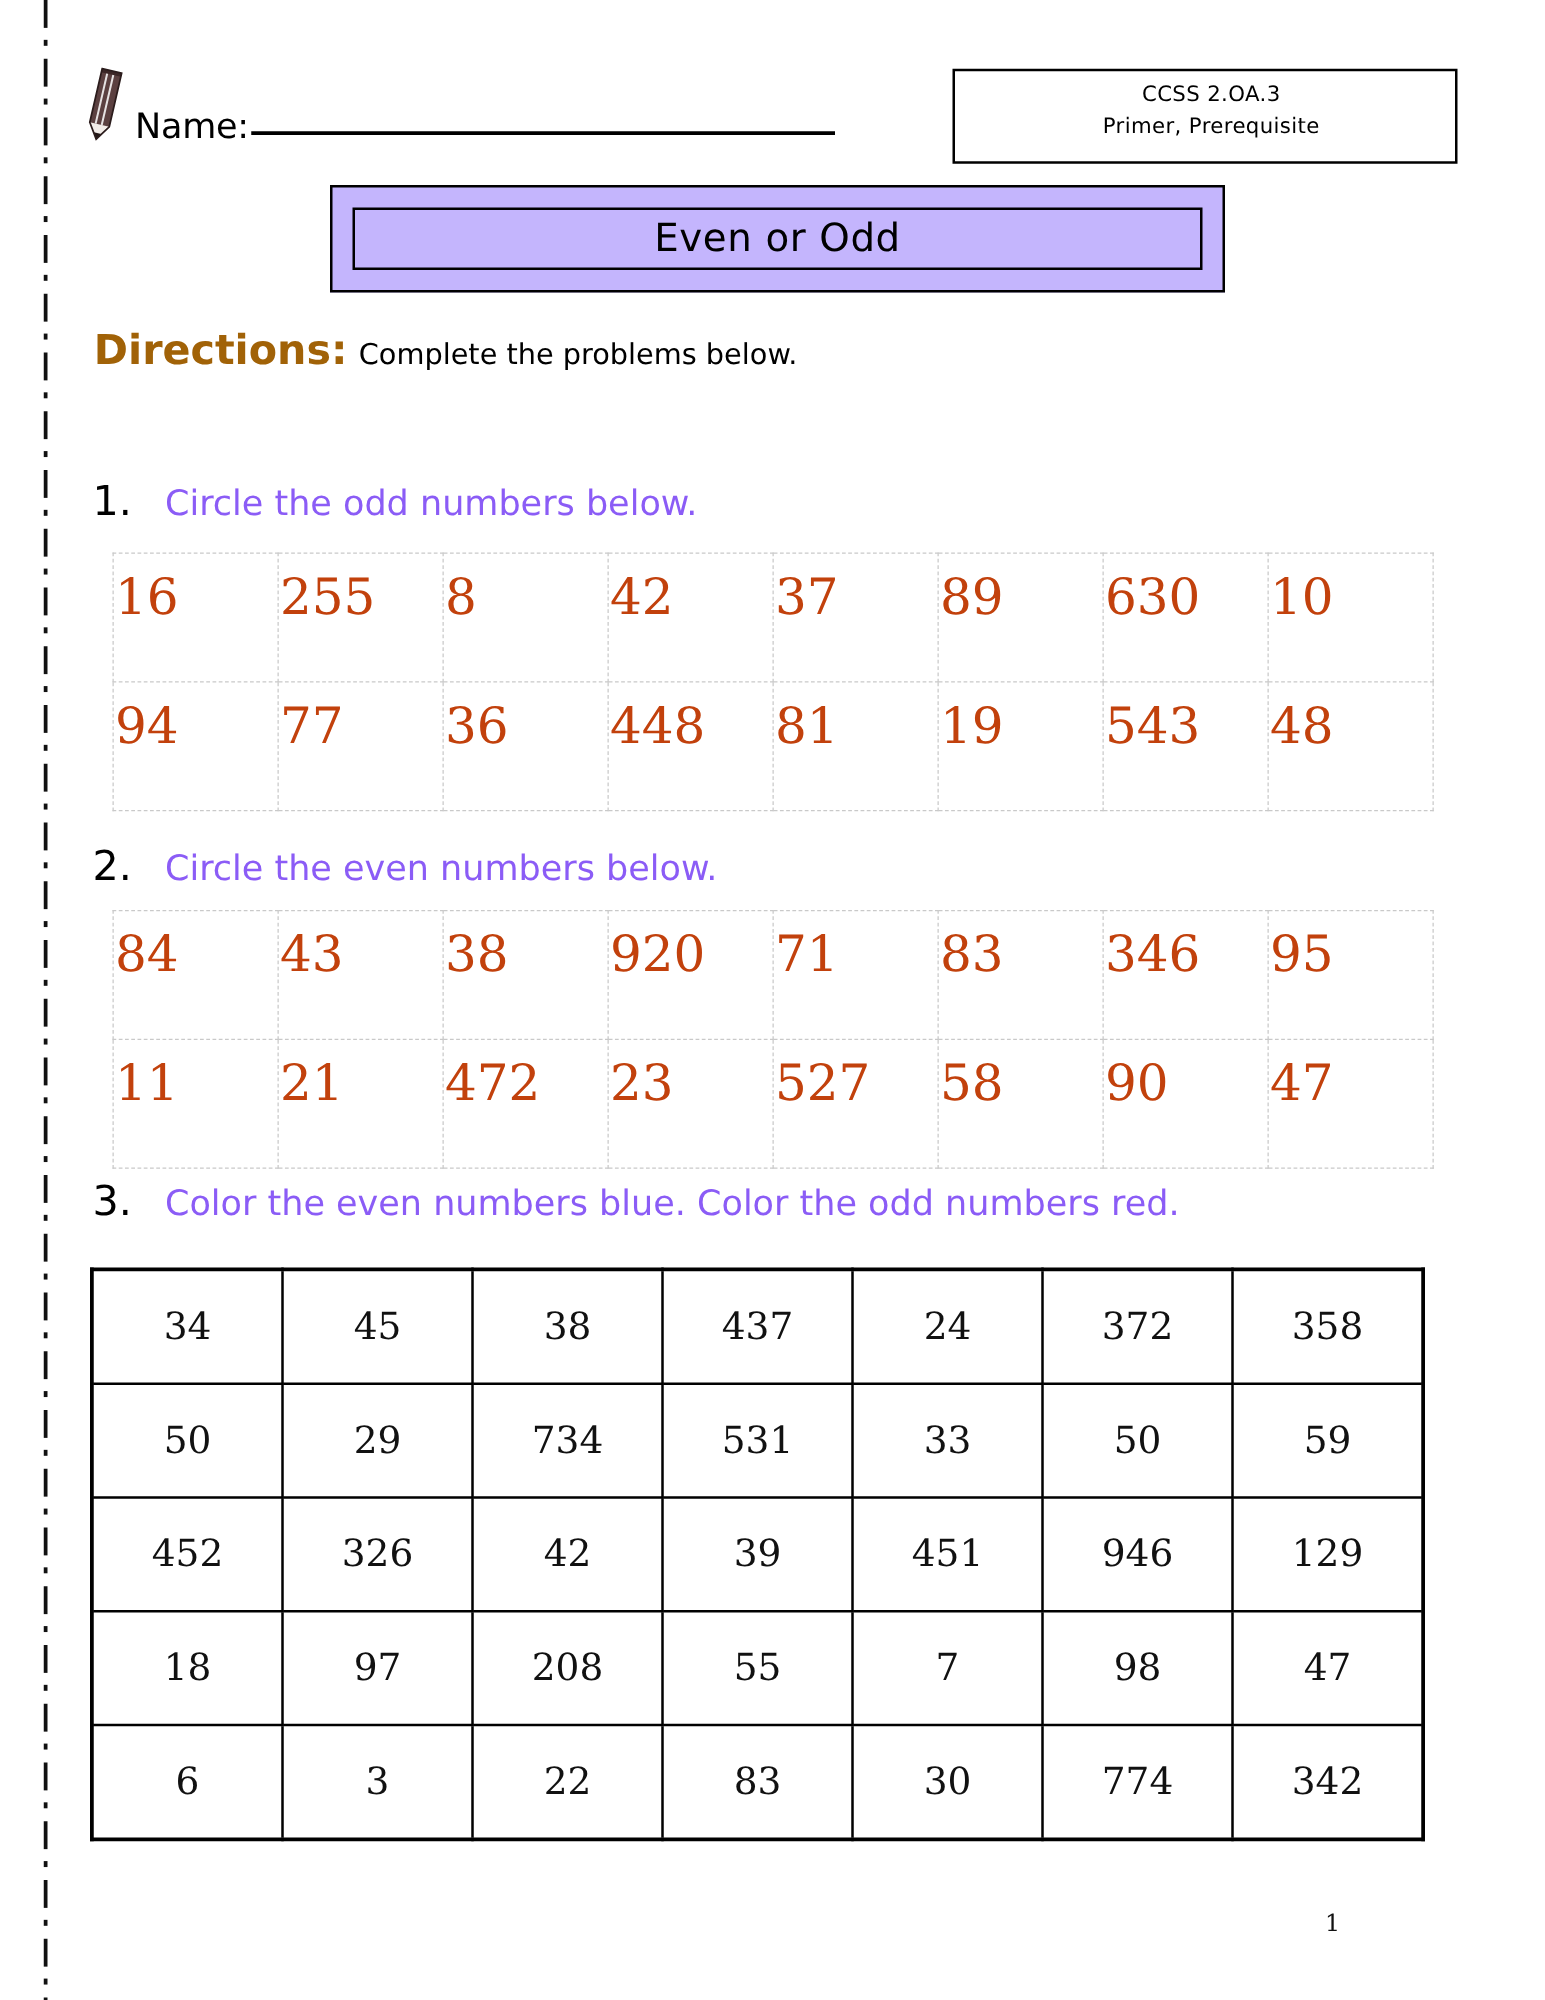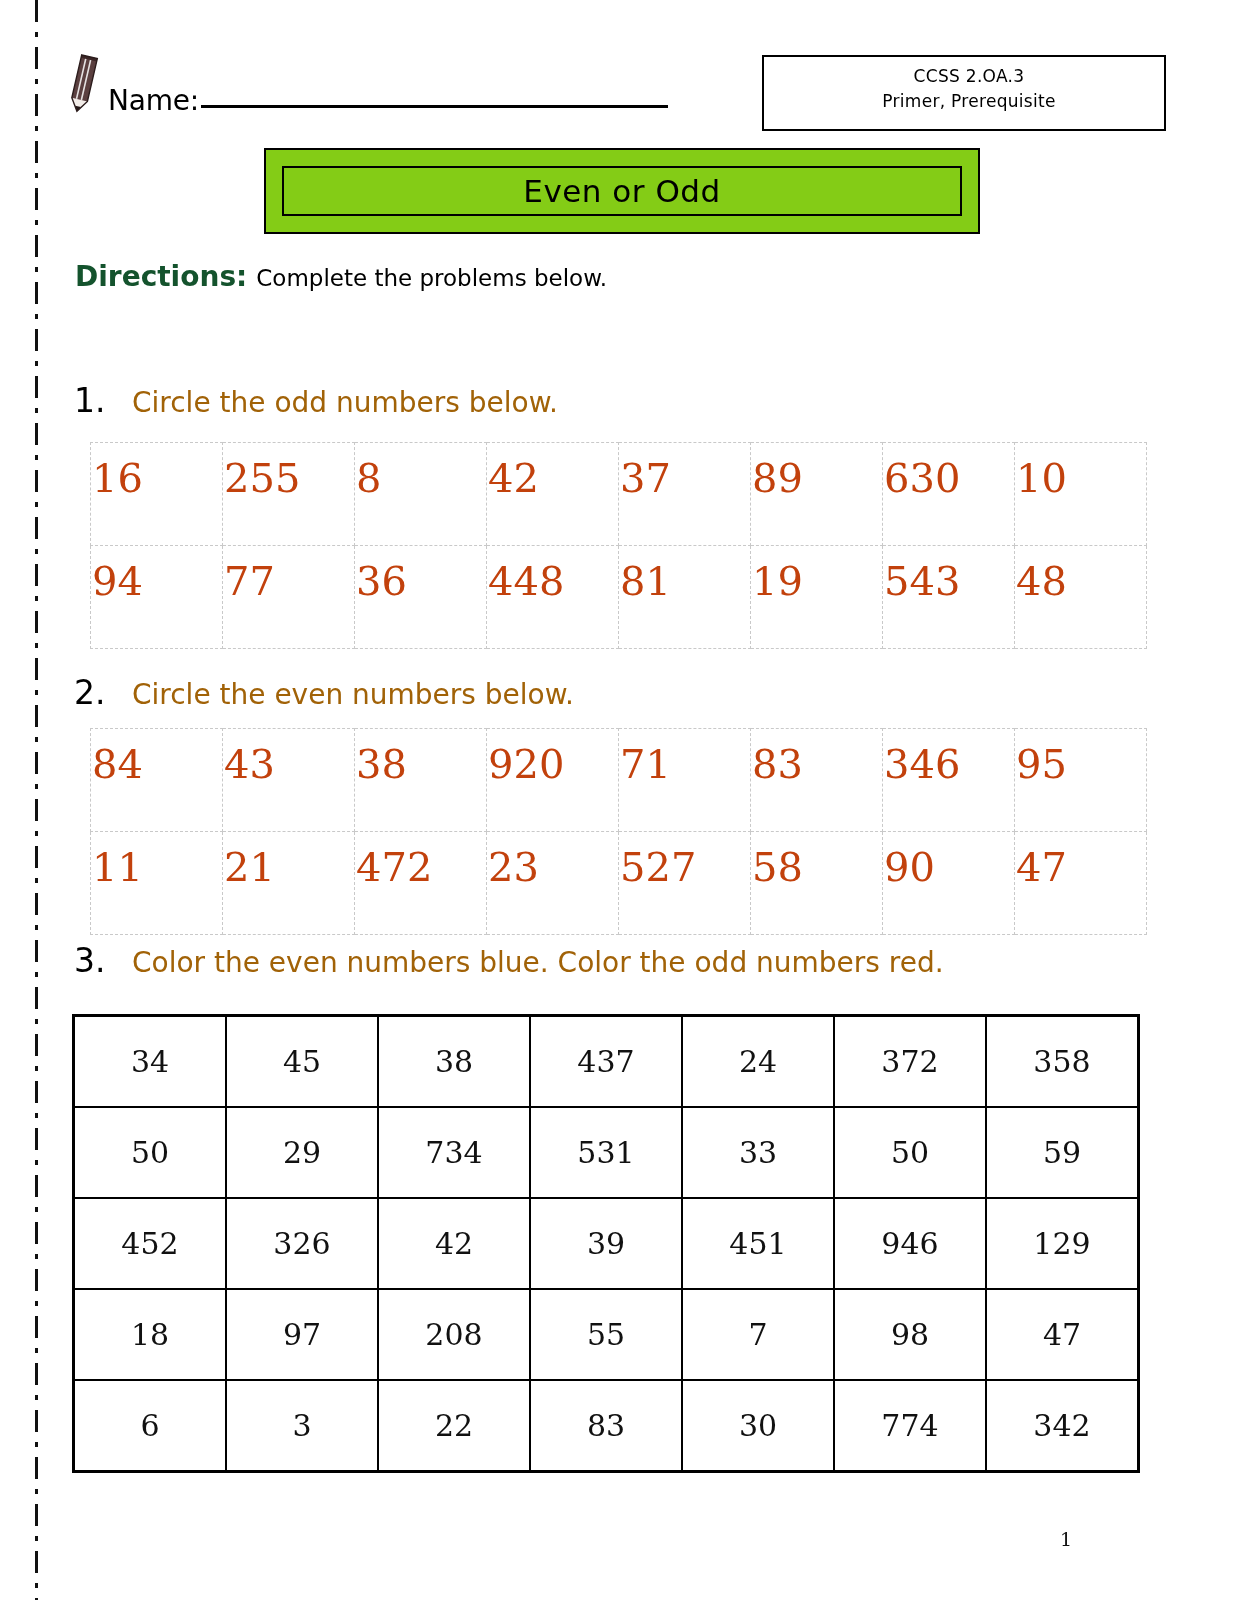--- a/index.html
+++ b/index.html
@@ -92,21 +92,21 @@
   
   .title-outer {
     position: absolute;
     left: 264px;
     top: 148px;
     width: 716px;
     height: 86px;
     border: 2px solid #000;
     box-sizing: border-box;
     padding: 16px;
-    background: #84cc16;
+    background: #c4b5fd;
   }
   .title-inner {
     width: 100%;
     height: 100%;
     border: 2px solid #000;
     box-sizing: border-box;
     display: flex;
     align-items: center;
     justify-content: center;
   }
@@ -122,22 +122,22 @@
     position: absolute;
     left: 75px;
     top: 260px;
     display: flex;
     align-items: baseline;
     white-space: nowrap;
   }
   .directions-label {
     font-family: "DejaVu Sans", sans-serif;
     font-weight: bold;
-    font-size: 28px;
-    color: #14532d;
+    font-size: 33px;
+    color: #a16207;
   }
   .directions-text {
     font-family: "DejaVu Sans", sans-serif;
     font-size: 23px;
     color: #000;
     margin-left: 9px;
   }
 
   
   .q-prompt {
@@ -149,21 +149,21 @@
   .q-num {
     font-family: "DejaVu Sans", sans-serif;
     font-size: 33px;
     color: #000;
     width: 58px;
     flex: 0 0 58px;
   }
   .q-text {
     font-family: "DejaVu Sans", sans-serif;
     font-size: 28px;
-    color: #a16207;
+    color: #8b5cf6;
   }
   #q1-prompt { left: 74px; top: 381px; }
   #q2-prompt { left: 74px; top: 673px; }
   #q3-prompt { left: 74px; top: 941px; }
 
   
   .dot-table {
     position: absolute;
     border-collapse: collapse;
     table-layout: fixed;

